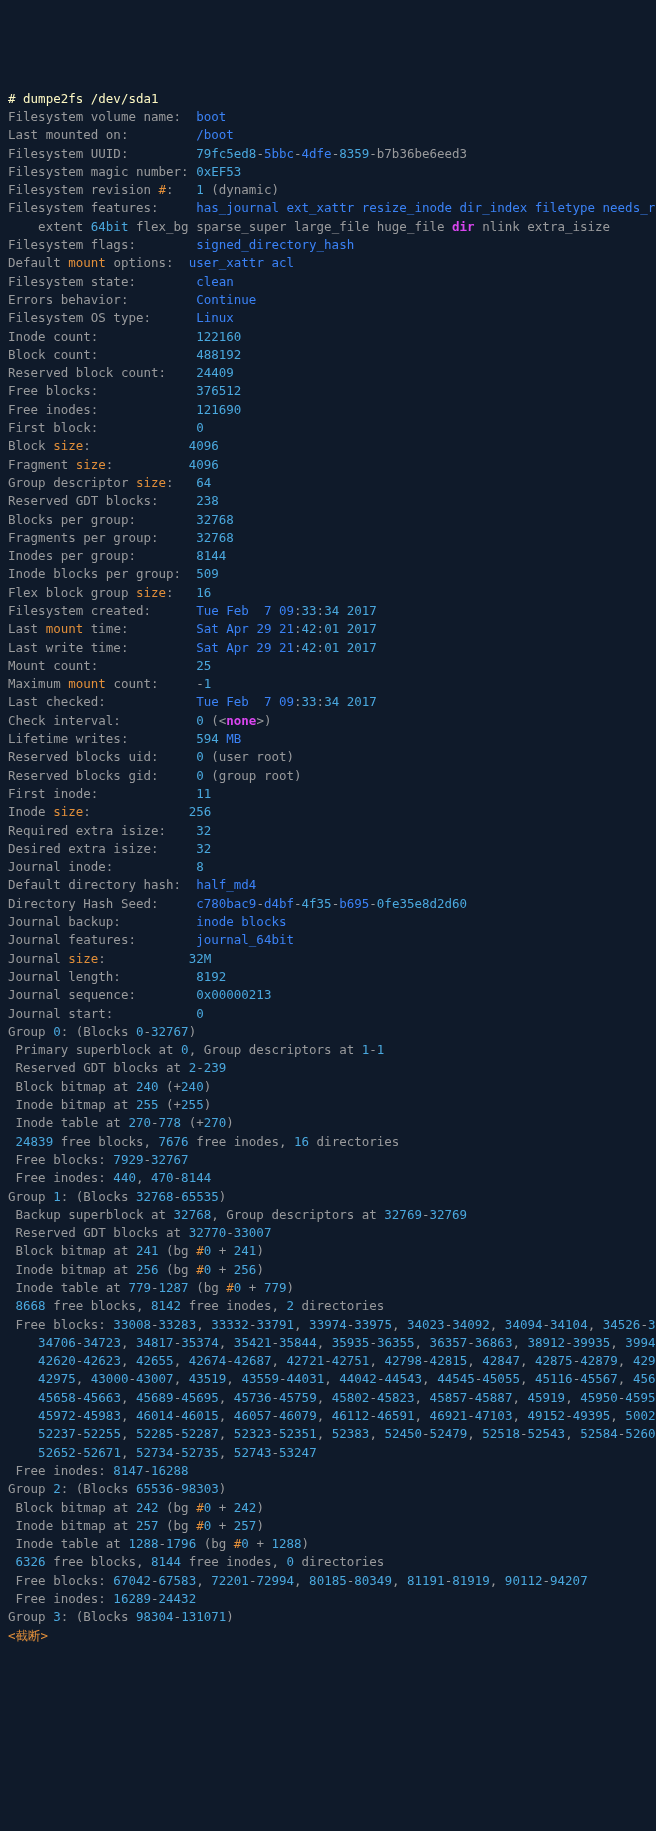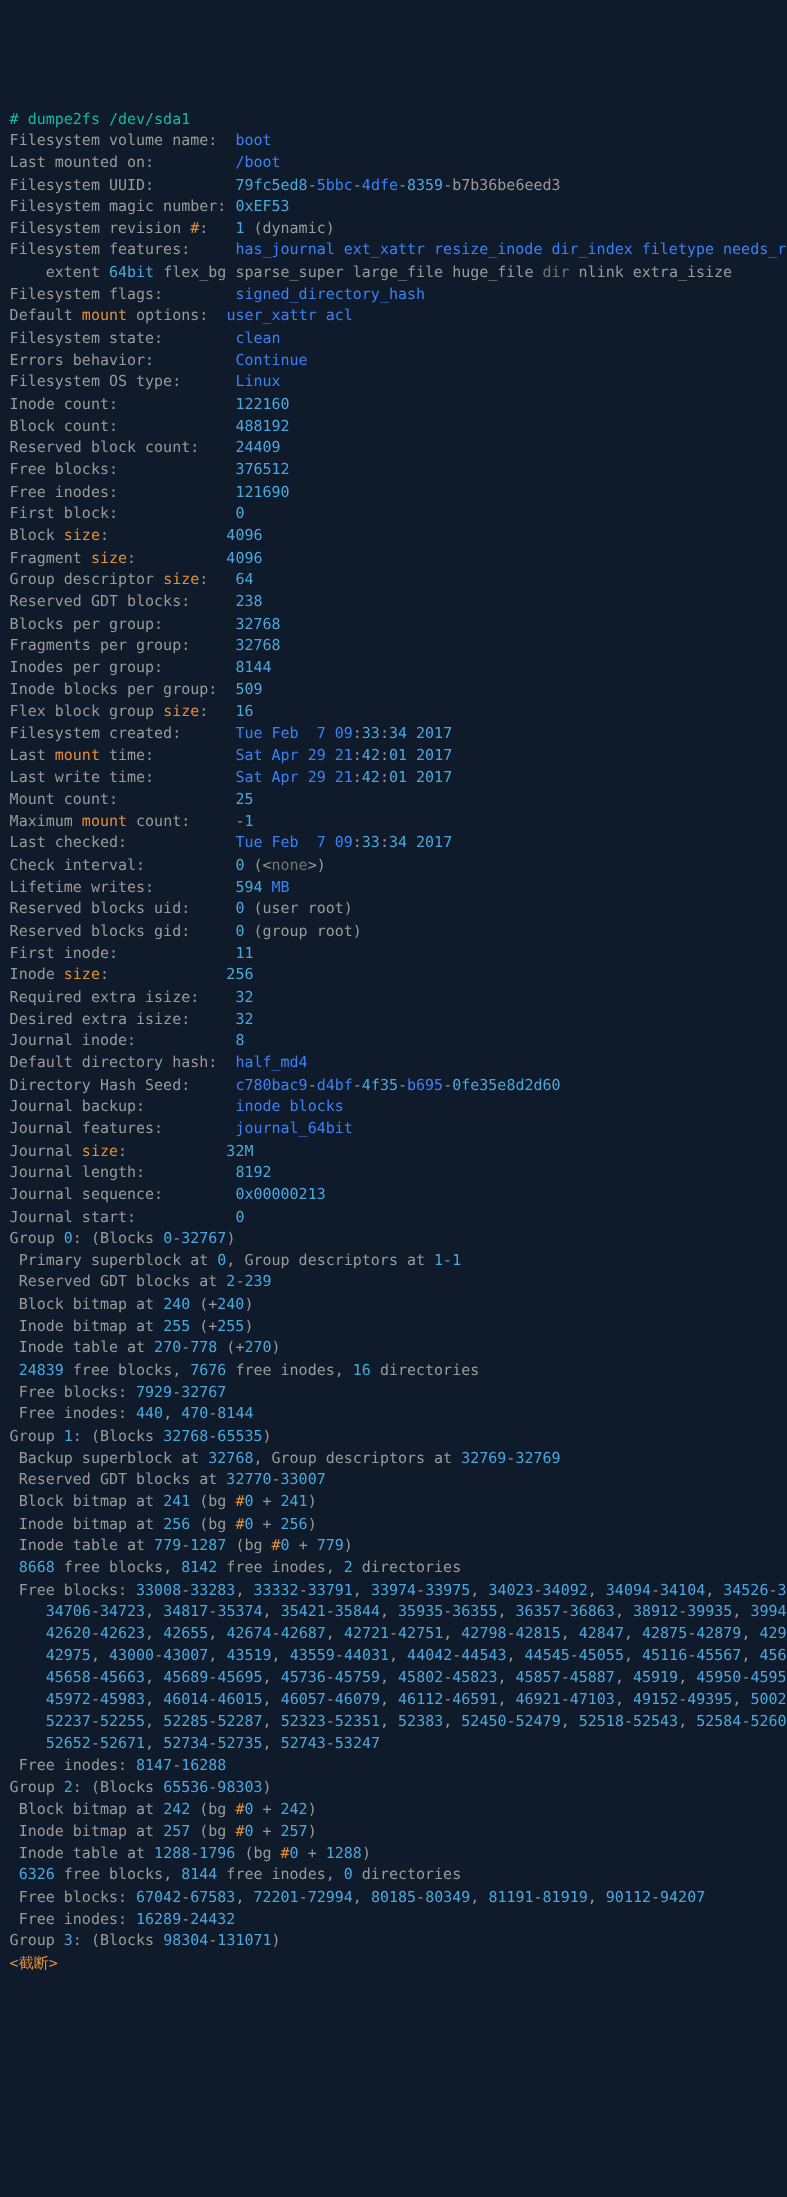--- a/index.html
+++ b/index.html
@@ -12,22 +12,22 @@
     padding: 4px 8px;
     width: 656px;
     box-sizing: border-box;
     white-space: pre;
   }
   .line { white-space: pre; }
   .c-grey   { color: #999a9c; }
   .c-num    { color: #4aa8de; }
   .c-lblue  { color: #3b82f6; }
   .c-orange { color: #e28f3a; }
-  .c-red    { color: #737373; }
-  .c-pale   { color: #14b8a6; }
+  .c-red    { color: #d946ef; font-weight: bold; }
+  .c-pale   { color: #fef9c3; }
 </style>
 </head>
 <body>
 
 
 
 <pre id="out"><div class="line"><span class="c-pale"># dumpe2fs /dev/sda1</span></div><div class="line"><span class="c-grey">Filesystem volume name:  </span><span class="c-lblue">boot</span></div><div class="line"><span class="c-grey">Last mounted on:         </span><span class="c-lblue">/boot</span></div><div class="line"><span class="c-grey">Filesystem UUID:         </span><span class="c-num">79fc5ed8</span><span class="c-grey">-</span><span class="c-lblue">5bbc</span><span class="c-grey">-</span><span class="c-lblue">4dfe</span><span class="c-grey">-</span><span class="c-num">8359</span><span class="c-grey">-b7b36be6eed3</span></div><div class="line"><span class="c-grey">Filesystem magic number: </span><span class="c-num">0xEF53</span></div><div class="line"><span class="c-grey">Filesystem revision </span><span class="c-orange">#</span><span class="c-grey">:   </span><span class="c-num">1</span><span class="c-grey"> (dynamic)</span></div><div class="line"><span class="c-grey">Filesystem features:     </span><span class="c-lblue">has_journal ext_xattr resize_inode dir_index filetype needs_recovery</span></div><div class="line"><span class="c-grey">    extent </span><span class="c-num">64bit</span><span class="c-grey"> flex_bg sparse_super large_file huge_file </span><span class="c-red">dir</span><span class="c-grey"> nlink extra_isize</span></div><div class="line"><span class="c-grey">Filesystem flags:        </span><span class="c-lblue">signed_directory_hash</span></div><div class="line"><span class="c-grey">Default </span><span class="c-orange">mount</span><span class="c-grey"> options:  </span><span class="c-lblue">user_xattr acl</span></div><div class="line"><span class="c-grey">Filesystem state:        </span><span class="c-lblue">clean</span></div><div class="line"><span class="c-grey">Errors behavior:         </span><span class="c-lblue">Continue</span></div><div class="line"><span class="c-grey">Filesystem OS type:      </span><span class="c-lblue">Linux</span></div><div class="line"><span class="c-grey">Inode count:             </span><span class="c-num">122160</span></div><div class="line"><span class="c-grey">Block count:             </span><span class="c-num">488192</span></div><div class="line"><span class="c-grey">Reserved block count:    </span><span class="c-num">24409</span></div><div class="line"><span class="c-grey">Free blocks:             </span><span class="c-num">376512</span></div><div class="line"><span class="c-grey">Free inodes:             </span><span class="c-num">121690</span></div><div class="line"><span class="c-grey">First block:             </span><span class="c-num">0</span></div><div class="line"><span class="c-grey">Block </span><span class="c-orange">size</span><span class="c-grey">:             </span><span class="c-num">4096</span></div><div class="line"><span class="c-grey">Fragment </span><span class="c-orange">size</span><span class="c-grey">:          </span><span class="c-num">4096</span></div><div class="line"><span class="c-grey">Group descriptor </span><span class="c-orange">size</span><span class="c-grey">:   </span><span class="c-num">64</span></div><div class="line"><span class="c-grey">Reserved GDT blocks:     </span><span class="c-num">238</span></div><div class="line"><span class="c-grey">Blocks per group:        </span><span class="c-num">32768</span></div><div class="line"><span class="c-grey">Fragments per group:     </span><span class="c-num">32768</span></div><div class="line"><span class="c-grey">Inodes per group:        </span><span class="c-num">8144</span></div><div class="line"><span class="c-grey">Inode blocks per group:  </span><span class="c-num">509</span></div><div class="line"><span class="c-grey">Flex block group </span><span class="c-orange">size</span><span class="c-grey">:   </span><span class="c-num">16</span></div><div class="line"><span class="c-grey">Filesystem created:      </span><span class="c-lblue">Tue Feb  7 09</span><span class="c-grey">:</span><span class="c-num">33</span><span class="c-grey">:</span><span class="c-num">34</span><span class="c-grey"> </span><span class="c-num">2017</span></div><div class="line"><span class="c-grey">Last </span><span class="c-orange">mount</span><span class="c-grey"> time:         </span><span class="c-lblue">Sat Apr 29 21</span><span class="c-grey">:</span><span class="c-num">42</span><span class="c-grey">:</span><span class="c-num">01</span><span class="c-grey"> </span><span class="c-num">2017</span></div><div class="line"><span class="c-grey">Last write time:         </span><span class="c-lblue">Sat Apr 29 21</span><span class="c-grey">:</span><span class="c-num">42</span><span class="c-grey">:</span><span class="c-num">01</span><span class="c-grey"> </span><span class="c-num">2017</span></div><div class="line"><span class="c-grey">Mount count:             </span><span class="c-num">25</span></div><div class="line"><span class="c-grey">Maximum </span><span class="c-orange">mount</span><span class="c-grey"> count:     </span><span class="c-grey">-</span><span class="c-num">1</span></div><div class="line"><span class="c-grey">Last checked:            </span><span class="c-lblue">Tue Feb  7 09</span><span class="c-grey">:</span><span class="c-num">33</span><span class="c-grey">:</span><span class="c-num">34</span><span class="c-grey"> </span><span class="c-num">2017</span></div><div class="line"><span class="c-grey">Check interval:          </span><span class="c-num">0</span><span class="c-grey"> (&lt;</span><span class="c-red">none</span><span class="c-grey">&gt;)</span></div><div class="line"><span class="c-grey">Lifetime writes:         </span><span class="c-num">594</span><span class="c-grey"> </span><span class="c-lblue">MB</span></div><div class="line"><span class="c-grey">Reserved blocks uid:     </span><span class="c-num">0</span><span class="c-grey"> (user root)</span></div><div class="line"><span class="c-grey">Reserved blocks gid:     </span><span class="c-num">0</span><span class="c-grey"> (group root)</span></div><div class="line"><span class="c-grey">First inode:             </span><span class="c-num">11</span></div><div class="line"><span class="c-grey">Inode </span><span class="c-orange">size</span><span class="c-grey">:             </span><span class="c-num">256</span></div><div class="line"><span class="c-grey">Required extra isize:    </span><span class="c-num">32</span></div><div class="line"><span class="c-grey">Desired extra isize:     </span><span class="c-num">32</span></div><div class="line"><span class="c-grey">Journal inode:           </span><span class="c-num">8</span></div><div class="line"><span class="c-grey">Default directory hash:  </span><span class="c-lblue">half_md4</span></div><div class="line"><span class="c-grey">Directory Hash Seed:     </span><span class="c-lblue">c780bac9</span><span class="c-grey">-</span><span class="c-lblue">d4bf</span><span class="c-grey">-</span><span class="c-num">4f35</span><span class="c-grey">-</span><span class="c-lblue">b695</span><span class="c-grey">-</span><span class="c-num">0fe35e8d2d60</span></div><div class="line"><span class="c-grey">Journal backup:          </span><span class="c-lblue">inode blocks</span></div><div class="line"><span class="c-grey">Journal features:        </span><span class="c-lblue">journal_64bit</span></div><div class="line"><span class="c-grey">Journal </span><span class="c-orange">size</span><span class="c-grey">:           </span><span class="c-num">32M</span></div><div class="line"><span class="c-grey">Journal length:          </span><span class="c-num">8192</span></div><div class="line"><span class="c-grey">Journal sequence:        </span><span class="c-num">0x00000213</span></div><div class="line"><span class="c-grey">Journal start:           </span><span class="c-num">0</span></div><div class="line"></div><div class="line"><span class="c-grey">Group </span><span class="c-num">0</span><span class="c-grey">: (Blocks </span><span class="c-num">0</span><span class="c-grey">-</span><span class="c-num">32767</span><span class="c-grey">)</span></div><div class="line"><span class="c-grey"> Primary superblock at </span><span class="c-num">0</span><span class="c-grey">, Group descriptors at </span><span class="c-num">1</span><span class="c-grey">-</span><span class="c-num">1</span></div><div class="line"><span class="c-grey"> Reserved GDT blocks at </span><span class="c-num">2</span><span class="c-grey">-</span><span class="c-num">239</span></div><div class="line"><span class="c-grey"> Block bitmap at </span><span class="c-num">240</span><span class="c-grey"> (+</span><span class="c-num">240</span><span class="c-grey">)</span></div><div class="line"><span class="c-grey"> Inode bitmap at </span><span class="c-num">255</span><span class="c-grey"> (+</span><span class="c-num">255</span><span class="c-grey">)</span></div><div class="line"><span class="c-grey"> Inode table at </span><span class="c-num">270</span><span class="c-grey">-</span><span class="c-num">778</span><span class="c-grey"> (+</span><span class="c-num">270</span><span class="c-grey">)</span></div><div class="line"><span class="c-grey"> </span><span class="c-num">24839</span><span class="c-grey"> free blocks, </span><span class="c-num">7676</span><span class="c-grey"> free inodes, </span><span class="c-num">16</span><span class="c-grey"> directories</span></div><div class="line"><span class="c-grey"> Free blocks: </span><span class="c-num">7929</span><span class="c-grey">-</span><span class="c-num">32767</span></div><div class="line"><span class="c-grey"> Free inodes: </span><span class="c-num">440</span><span class="c-grey">, </span><span class="c-num">470</span><span class="c-grey">-</span><span class="c-num">8144</span></div><div class="line"><span class="c-grey">Group </span><span class="c-num">1</span><span class="c-grey">: (Blocks </span><span class="c-num">32768</span><span class="c-grey">-</span><span class="c-num">65535</span><span class="c-grey">)</span></div><div class="line"><span class="c-grey"> Backup superblock at </span><span class="c-num">32768</span><span class="c-grey">, Group descriptors at </span><span class="c-num">32769</span><span class="c-grey">-</span><span class="c-num">32769</span></div><div class="line"><span class="c-grey"> Reserved GDT blocks at </span><span class="c-num">32770</span><span class="c-grey">-</span><span class="c-num">33007</span></div><div class="line"><span class="c-grey"> Block bitmap at </span><span class="c-num">241</span><span class="c-grey"> (bg </span><span class="c-orange">#</span><span class="c-num">0</span><span class="c-grey"> + </span><span class="c-num">241</span><span class="c-grey">)</span></div><div class="line"><span class="c-grey"> Inode bitmap at </span><span class="c-num">256</span><span class="c-grey"> (bg </span><span class="c-orange">#</span><span class="c-num">0</span><span class="c-grey"> + </span><span class="c-num">256</span><span class="c-grey">)</span></div><div class="line"><span class="c-grey"> Inode table at </span><span class="c-num">779</span><span class="c-grey">-</span><span class="c-num">1287</span><span class="c-grey"> (bg </span><span class="c-orange">#</span><span class="c-num">0</span><span class="c-grey"> + </span><span class="c-num">779</span><span class="c-grey">)</span></div><div class="line"><span class="c-grey"> </span><span class="c-num">8668</span><span class="c-grey"> free blocks, </span><span class="c-num">8142</span><span class="c-grey"> free inodes, </span><span class="c-num">2</span><span class="c-grey"> directories</span></div><div class="line"><span class="c-grey"> Free blocks: </span><span class="c-num">33008</span><span class="c-grey">-</span><span class="c-num">33283</span><span class="c-grey">, </span><span class="c-num">33332</span><span class="c-grey">-</span><span class="c-num">33791</span><span class="c-grey">, </span><span class="c-num">33974</span><span class="c-grey">-</span><span class="c-num">33975</span><span class="c-grey">, </span><span class="c-num">34023</span><span class="c-grey">-</span><span class="c-num">34092</span><span class="c-grey">, </span><span class="c-num">34094</span><span class="c-grey">-</span><span class="c-num">34104</span><span class="c-grey">, </span><span class="c-num">34526</span><span class="c-grey">-</span><span class="c-num">34687</span></div><div class="line">    <span class="c-num">34706</span><span class="c-grey">-</span><span class="c-num">34723</span><span class="c-grey">, </span><span class="c-num">34817</span><span class="c-grey">-</span><span class="c-num">35374</span><span class="c-grey">, </span><span class="c-num">35421</span><span class="c-grey">-</span><span class="c-num">35844</span><span class="c-grey">, </span><span class="c-num">35935</span><span class="c-grey">-</span><span class="c-num">36355</span><span class="c-grey">, </span><span class="c-num">36357</span><span class="c-grey">-</span><span class="c-num">36863</span><span class="c-grey">, </span><span class="c-num">38912</span><span class="c-grey">-</span><span class="c-num">39935</span><span class="c-grey">, </span><span class="c-num">39940</span></div><div class="line">    <span class="c-num">42620</span><span class="c-grey">-</span><span class="c-num">42623</span><span class="c-grey">, </span><span class="c-num">42655</span><span class="c-grey">, </span><span class="c-num">42674</span><span class="c-grey">-</span><span class="c-num">42687</span><span class="c-grey">, </span><span class="c-num">42721</span><span class="c-grey">-</span><span class="c-num">42751</span><span class="c-grey">, </span><span class="c-num">42798</span><span class="c-grey">-</span><span class="c-num">42815</span><span class="c-grey">, </span><span class="c-num">42847</span><span class="c-grey">, </span><span class="c-num">42875</span><span class="c-grey">-</span><span class="c-num">42879</span><span class="c-grey">, </span><span class="c-num">42918</span></div><div class="line">    <span class="c-num">42975</span><span class="c-grey">, </span><span class="c-num">43000</span><span class="c-grey">-</span><span class="c-num">43007</span><span class="c-grey">, </span><span class="c-num">43519</span><span class="c-grey">, </span><span class="c-num">43559</span><span class="c-grey">-</span><span class="c-num">44031</span><span class="c-grey">, </span><span class="c-num">44042</span><span class="c-grey">-</span><span class="c-num">44543</span><span class="c-grey">, </span><span class="c-num">44545</span><span class="c-grey">-</span><span class="c-num">45055</span><span class="c-grey">, </span><span class="c-num">45116</span><span class="c-grey">-</span><span class="c-num">45567</span><span class="c-grey">, </span><span class="c-num">45601</span></div><div class="line">    <span class="c-num">45658</span><span class="c-grey">-</span><span class="c-num">45663</span><span class="c-grey">, </span><span class="c-num">45689</span><span class="c-grey">-</span><span class="c-num">45695</span><span class="c-grey">, </span><span class="c-num">45736</span><span class="c-grey">-</span><span class="c-num">45759</span><span class="c-grey">, </span><span class="c-num">45802</span><span class="c-grey">-</span><span class="c-num">45823</span><span class="c-grey">, </span><span class="c-num">45857</span><span class="c-grey">-</span><span class="c-num">45887</span><span class="c-grey">, </span><span class="c-num">45919</span><span class="c-grey">, </span><span class="c-num">45950</span><span class="c-grey">-</span><span class="c-num">45951</span></div><div class="line">    <span class="c-num">45972</span><span class="c-grey">-</span><span class="c-num">45983</span><span class="c-grey">, </span><span class="c-num">46014</span><span class="c-grey">-</span><span class="c-num">46015</span><span class="c-grey">, </span><span class="c-num">46057</span><span class="c-grey">-</span><span class="c-num">46079</span><span class="c-grey">, </span><span class="c-num">46112</span><span class="c-grey">-</span><span class="c-num">46591</span><span class="c-grey">, </span><span class="c-num">46921</span><span class="c-grey">-</span><span class="c-num">47103</span><span class="c-grey">, </span><span class="c-num">49152</span><span class="c-grey">-</span><span class="c-num">49395</span><span class="c-grey">, </span><span class="c-num">50027</span></div><div class="line">    <span class="c-num">52237</span><span class="c-grey">-</span><span class="c-num">52255</span><span class="c-grey">, </span><span class="c-num">52285</span><span class="c-grey">-</span><span class="c-num">52287</span><span class="c-grey">, </span><span class="c-num">52323</span><span class="c-grey">-</span><span class="c-num">52351</span><span class="c-grey">, </span><span class="c-num">52383</span><span class="c-grey">, </span><span class="c-num">52450</span><span class="c-grey">-</span><span class="c-num">52479</span><span class="c-grey">, </span><span class="c-num">52518</span><span class="c-grey">-</span><span class="c-num">52543</span><span class="c-grey">, </span><span class="c-num">52584</span><span class="c-grey">-</span><span class="c-num">52607</span></div><div class="line">    <span class="c-num">52652</span><span class="c-grey">-</span><span class="c-num">52671</span><span class="c-grey">, </span><span class="c-num">52734</span><span class="c-grey">-</span><span class="c-num">52735</span><span class="c-grey">, </span><span class="c-num">52743</span><span class="c-grey">-</span><span class="c-num">53247</span></div><div class="line"><span class="c-grey"> Free inodes: </span><span class="c-num">8147</span><span class="c-grey">-</span><span class="c-num">16288</span></div><div class="line"><span class="c-grey">Group </span><span class="c-num">2</span><span class="c-grey">: (Blocks </span><span class="c-num">65536</span><span class="c-grey">-</span><span class="c-num">98303</span><span class="c-grey">)</span></div><div class="line"><span class="c-grey"> Block bitmap at </span><span class="c-num">242</span><span class="c-grey"> (bg </span><span class="c-orange">#</span><span class="c-num">0</span><span class="c-grey"> + </span><span class="c-num">242</span><span class="c-grey">)</span></div><div class="line"><span class="c-grey"> Inode bitmap at </span><span class="c-num">257</span><span class="c-grey"> (bg </span><span class="c-orange">#</span><span class="c-num">0</span><span class="c-grey"> + </span><span class="c-num">257</span><span class="c-grey">)</span></div><div class="line"><span class="c-grey"> Inode table at </span><span class="c-num">1288</span><span class="c-grey">-</span><span class="c-num">1796</span><span class="c-grey"> (bg </span><span class="c-orange">#</span><span class="c-num">0</span><span class="c-grey"> + </span><span class="c-num">1288</span><span class="c-grey">)</span></div><div class="line"><span class="c-grey"> </span><span class="c-num">6326</span><span class="c-grey"> free blocks, </span><span class="c-num">8144</span><span class="c-grey"> free inodes, </span><span class="c-num">0</span><span class="c-grey"> directories</span></div><div class="line"><span class="c-grey"> Free blocks: </span><span class="c-num">67042</span><span class="c-grey">-</span><span class="c-num">67583</span><span class="c-grey">, </span><span class="c-num">72201</span><span class="c-grey">-</span><span class="c-num">72994</span><span class="c-grey">, </span><span class="c-num">80185</span><span class="c-grey">-</span><span class="c-num">80349</span><span class="c-grey">, </span><span class="c-num">81191</span><span class="c-grey">-</span><span class="c-num">81919</span><span class="c-grey">, </span><span class="c-num">90112</span><span class="c-grey">-</span><span class="c-num">94207</span></div><div class="line"><span class="c-grey"> Free inodes: </span><span class="c-num">16289</span><span class="c-grey">-</span><span class="c-num">24432</span></div><div class="line"><span class="c-grey">Group </span><span class="c-num">3</span><span class="c-grey">: (Blocks </span><span class="c-num">98304</span><span class="c-grey">-</span><span class="c-num">131071</span><span class="c-grey">)</span></div><div class="line"></div><div class="line"><span class="c-orange">&lt;截断&gt;</span></div></pre>
 
 
 

